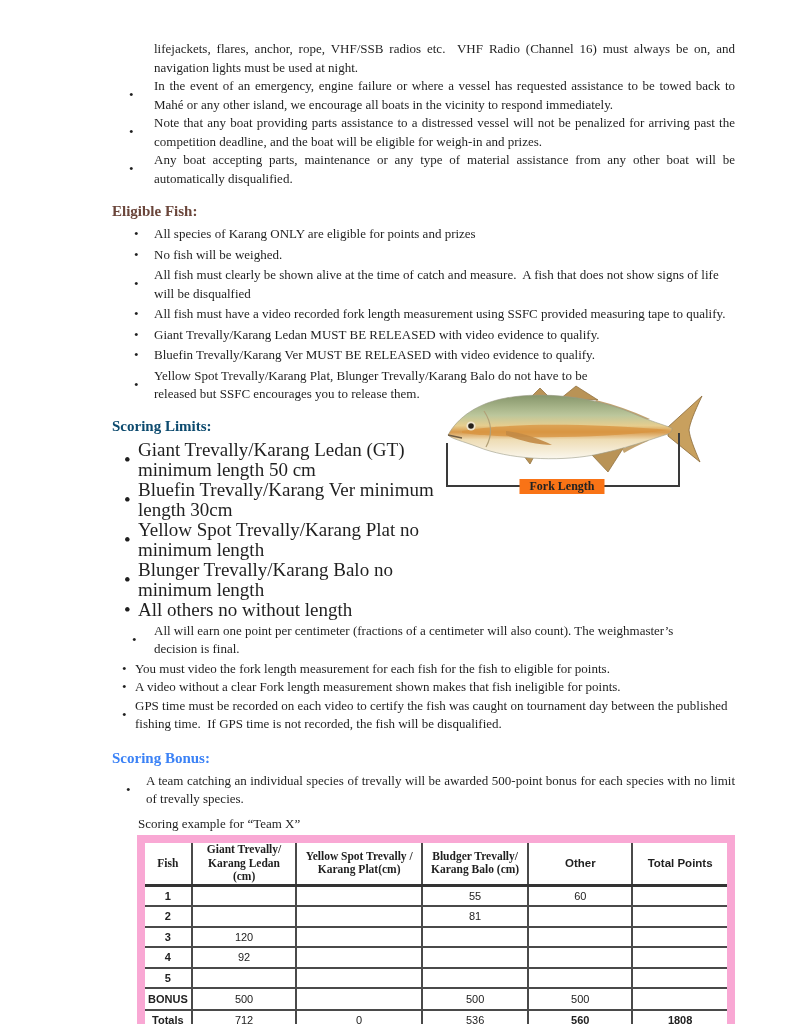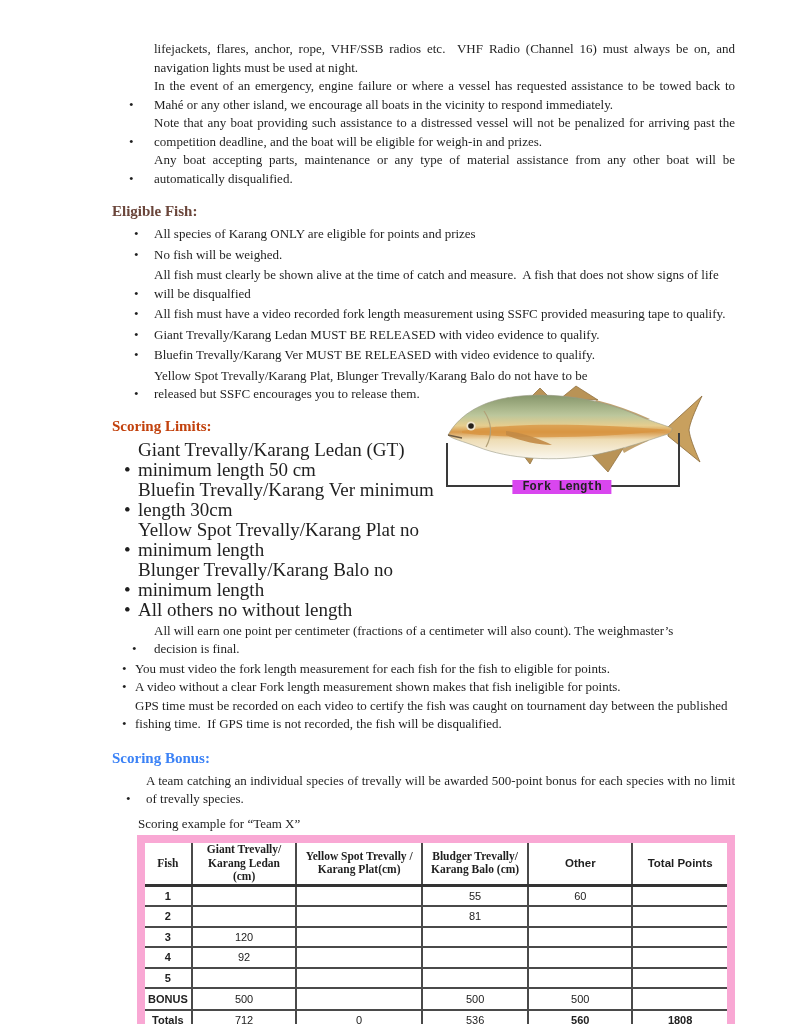--- a/index.html
+++ b/index.html
@@ -4,35 +4,35 @@
 <style>
   html,body { margin:0; padding:0; background:#e8e8e8; }
   .page {
     position:relative; width:791px; height:1024px; margin:0 auto;
     background:#ffffff; color:#1f1f1f; overflow:hidden;
     font-family:"Liberation Serif", serif;
   }
   .content { padding:40px 56px 0 112px; font-size:13px; line-height:18.5px; }
 
   
-  .bullet { display:flex; align-items:flex-end; }
+  .bullet { display:flex; align-items:center; }
   .dot { flex:0 0 auto; }
   .dot::before { content:"\2022"; }
   .btxt { white-space:pre-wrap; }
 
   
   .intro .cont { margin:0 0 0 42px; white-space:pre-wrap; text-align:justify; }
   .intro .bullet { margin:0 0 0 17px; }
   .intro .dot { width:25px; }
   .intro .btxt { text-align:justify; flex:1 1 auto; }
 
   
   .h { font-size:15px; font-weight:700; margin:0 0 4px 0; line-height:19px; }
   .h-eligible { color:#6a453a; }
-  .h-limits   { color:#c2410c; }
+  .h-limits   { color:#0c4a6e; }
   .h-bonus    { color:#3b82f6; }
 
   
   .sec-eligible { margin-top:14px; }
   .sec-eligible .bullet { margin:0 0 2px 22px; }
   .sec-eligible .dot { width:20px; }
   .sec-eligible .narrow .btxt { max-width:468px; }
 
   
   .sec-limits { margin-top:13px; }
@@ -75,39 +75,39 @@
 
   
   .fish-figure { position:absolute; left:444px; top:383px; width:266px; margin:0; }
   .fish-figure svg { display:block; }
   .fork-bracket { position:relative; width:236px; height:12px; margin-top:0; }
   .fork-bracket .hline { position:absolute; left:2px; right:0; bottom:0; height:2px; background:#3a3a3a; }
   .fork-bracket .tick-l { position:absolute; left:2px; bottom:0; width:2px; height:44px; background:#3a3a3a; }
   .fork-bracket .tick-r { position:absolute; right:0; bottom:0; width:2px; height:54px; background:#3a3a3a; }
   .fork-bracket .fl-label {
     position:absolute; left:50%; bottom:-7px; transform:translateX(-50%);
-    background:#d946ef; padding:0 10px; font-family:Liberation Mono, monospace;
+    background:#f97316; padding:0 10px; font-family:Liberation Serif, serif;
     font-size:12px; font-weight:700; color:#222; white-space:nowrap;
   }
 </style>
 </head>
 <body>
 
 <div class="page">
   <div class="content">
 
     <section class="intro">
       <p class="cont">lifejackets, flares, anchor, rope, VHF/SSB radios etc.  VHF Radio (Channel 16) must always be on, and navigation lights must be used at night.</p>
       <div class="bullet">
         <span class="dot"></span>
         <span class="btxt">In the event of an emergency, engine failure or where a vessel has requested assistance to be towed back to Mahé or any other island, we encourage all boats in the vicinity to respond immediately.</span>
       </div>
       <div class="bullet">
         <span class="dot"></span>
-        <span class="btxt">Note that any boat providing such assistance to a distressed vessel will not be penalized for arriving past the competition deadline, and the boat will be eligible for weigh-in and prizes.</span>
+        <span class="btxt">Note that any boat providing parts assistance to a distressed vessel will not be penalized for arriving past the competition deadline, and the boat will be eligible for weigh-in and prizes.</span>
       </div>
       <div class="bullet">
         <span class="dot"></span>
         <span class="btxt">Any boat accepting parts, maintenance or any type of material assistance from any other boat will be automatically disqualified.</span>
       </div>
     </section>
 
     <section class="sec-eligible">
       <h2 class="h h-eligible">Eligible Fish:</h2>
       <div class="bullet">

